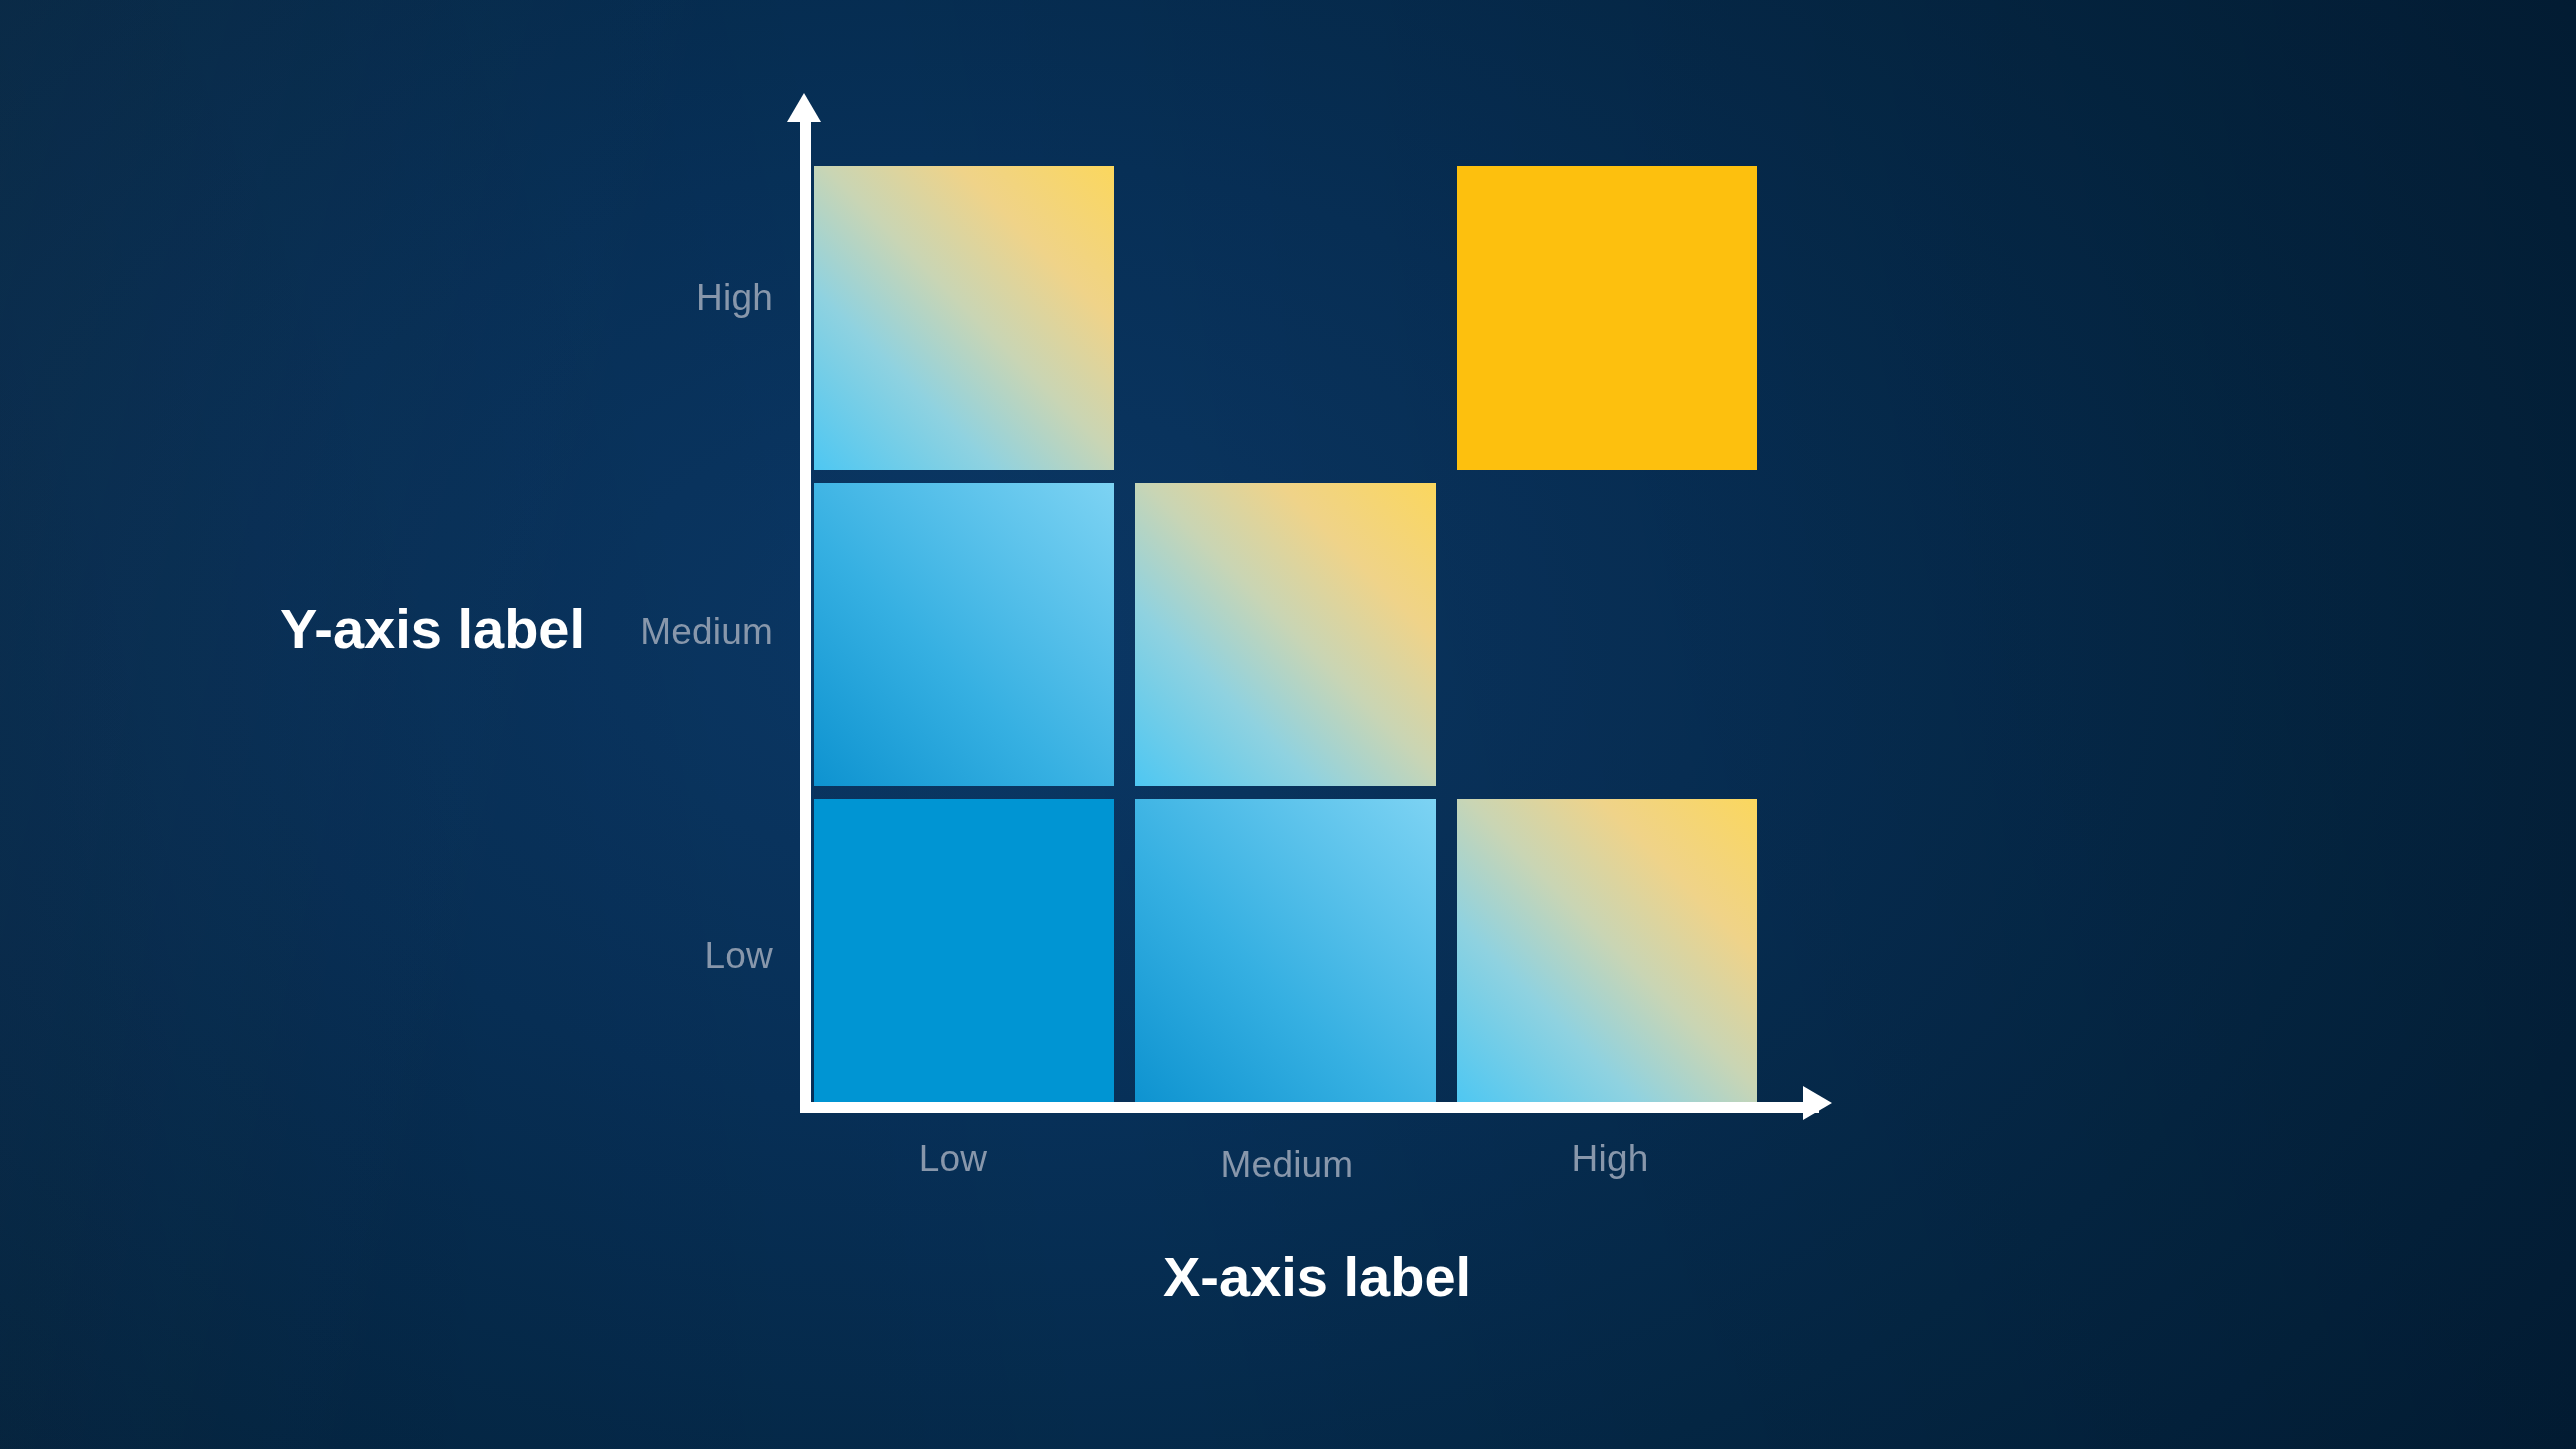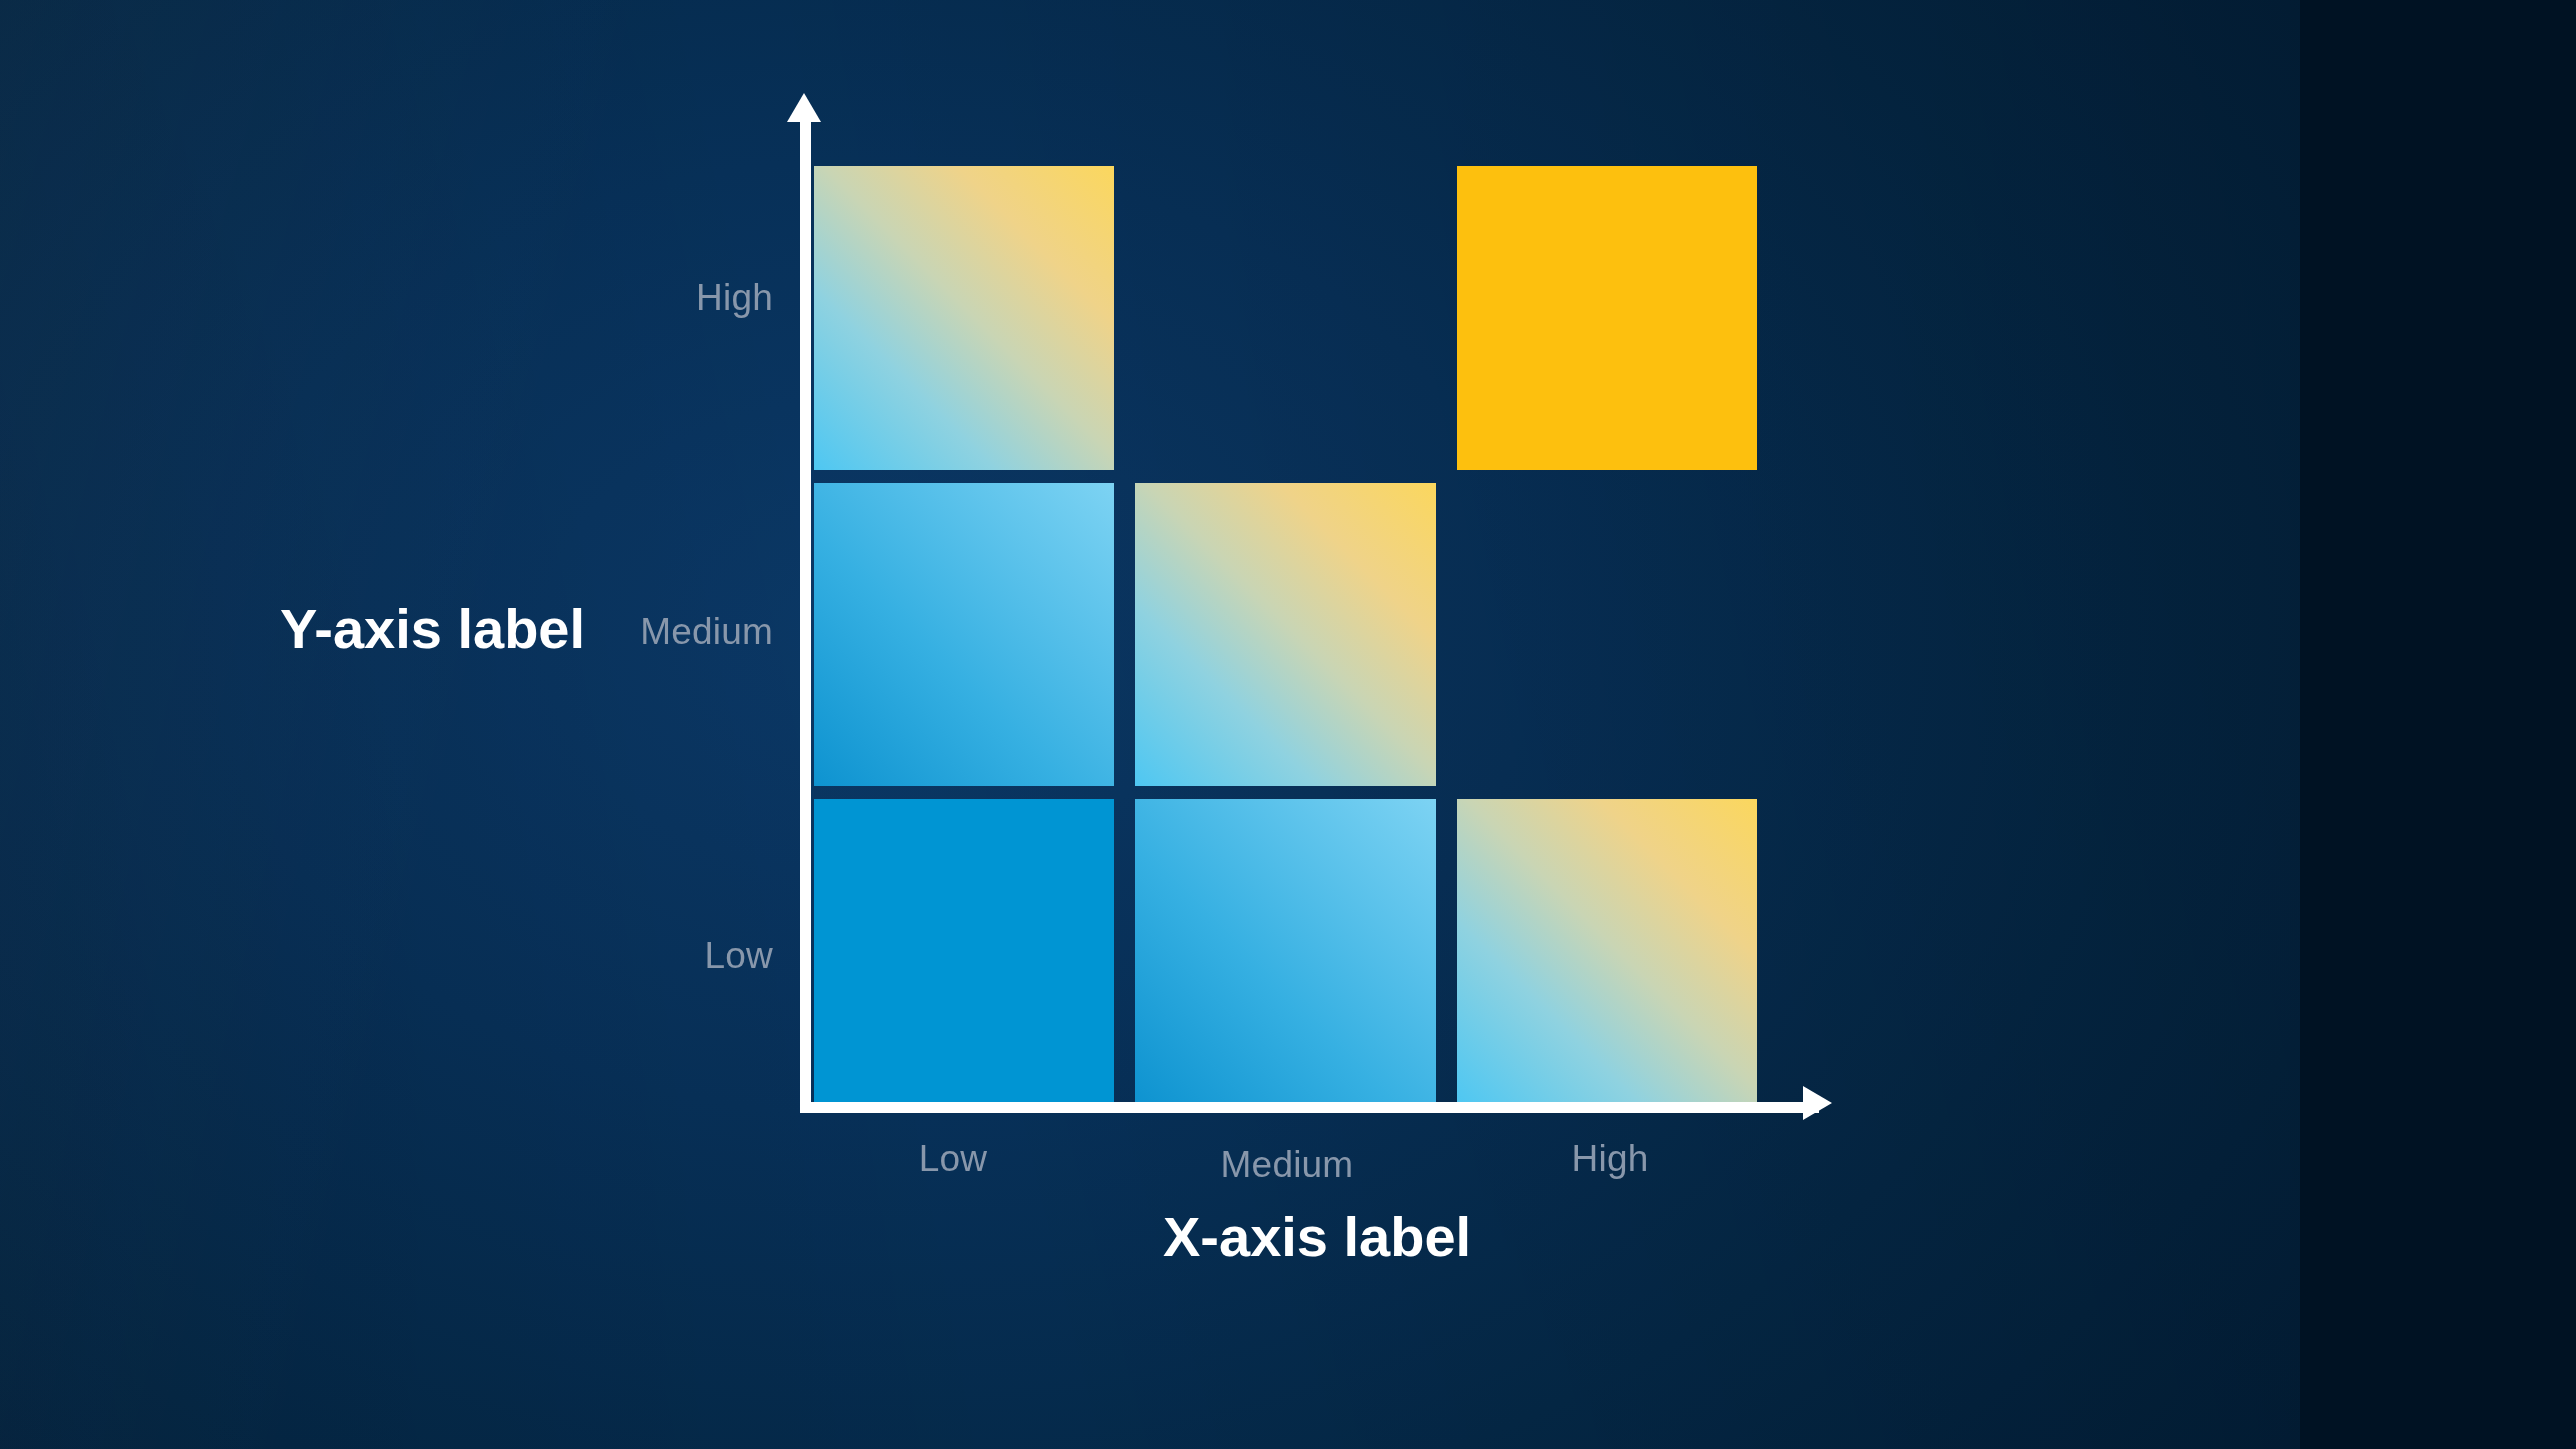--- a/index.html
+++ b/index.html
@@ -10,21 +10,21 @@
   body {
     width: 2576px;
     height: 1449px;
     overflow: hidden;
     font-family: "Liberation Sans", sans-serif;
   }
 
   
   #stage {
     position: relative;
-    width: 2300px;
+    width: 2576px;
     height: 1449px;
     overflow: hidden;
     background:
       radial-gradient(130% 150% at 38% 44%, #0b3866 0%, #073058 22%, #042847 42%, #02203b 60%, #01172c 78%, #000f1f 100%);
   }
   #stage::after{
     content:"";
     position:absolute;
     inset:0;
     pointer-events:none;
@@ -117,21 +117,21 @@
 
   .axis-title{
     position:absolute;
     color:#ffffff;
     font-weight: 700;
     font-size: 56px;
     white-space: nowrap;
     z-index: 8;
   }
   #y-axis-title{ left: 280px; top: 596px; }
-  #x-axis-title{ left: 1163px; top: 1204px; }
+  #x-axis-title{ left: 1163px; top: 1244px; }
 </style>
 </head>
 <body>
 
 <div id="stage">
 
   <div class="axis-arrow" id="y-axis-arrow"></div>
   <div class="axis-line" id="y-axis-line"></div>
 
   <div class="axis-arrow" id="x-axis-arrow"></div>

